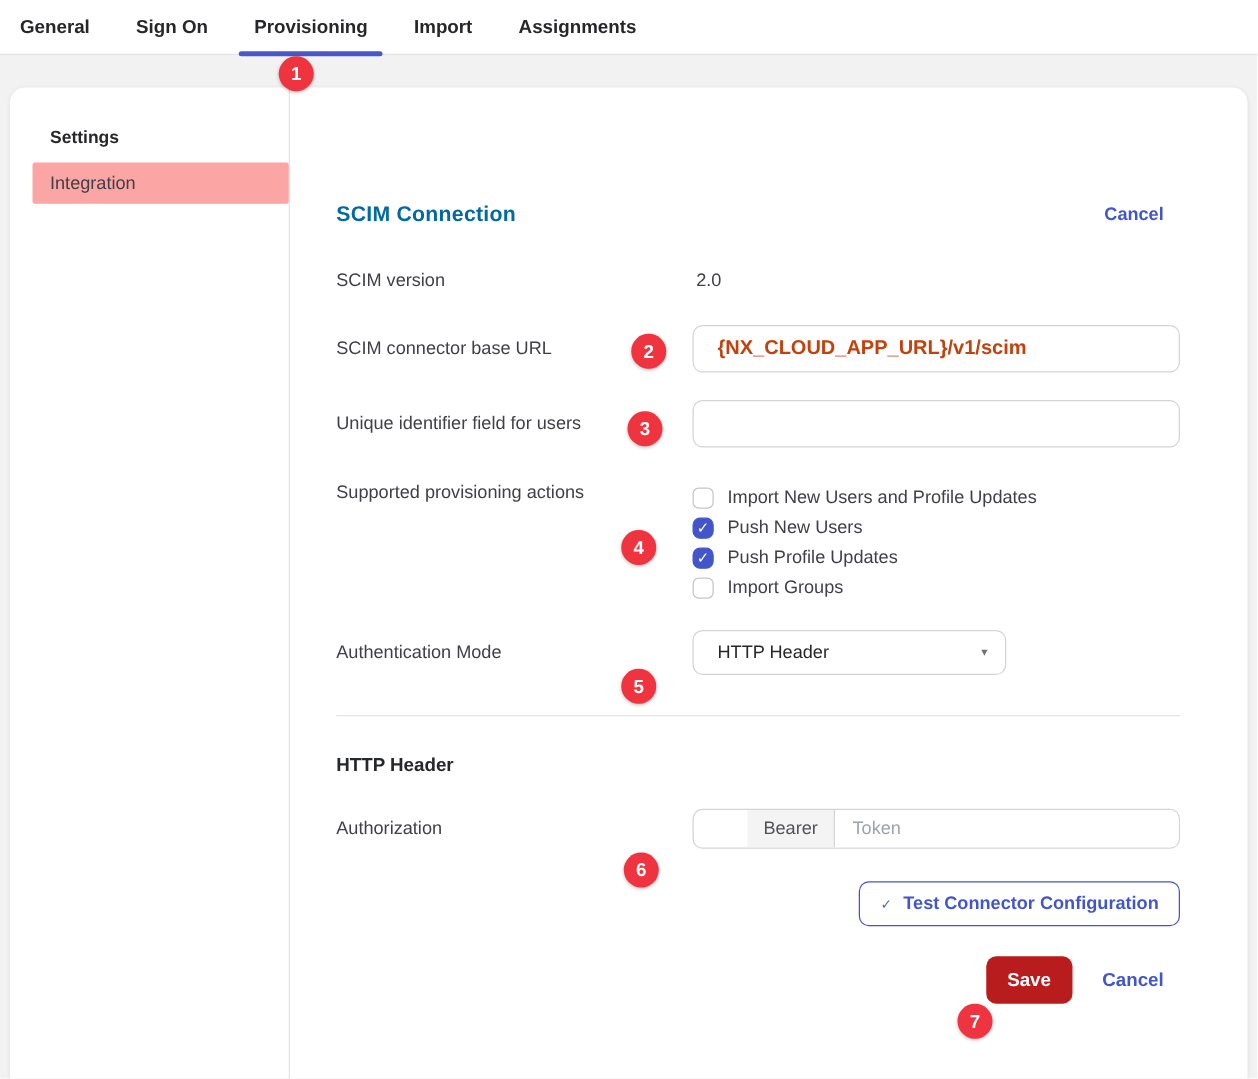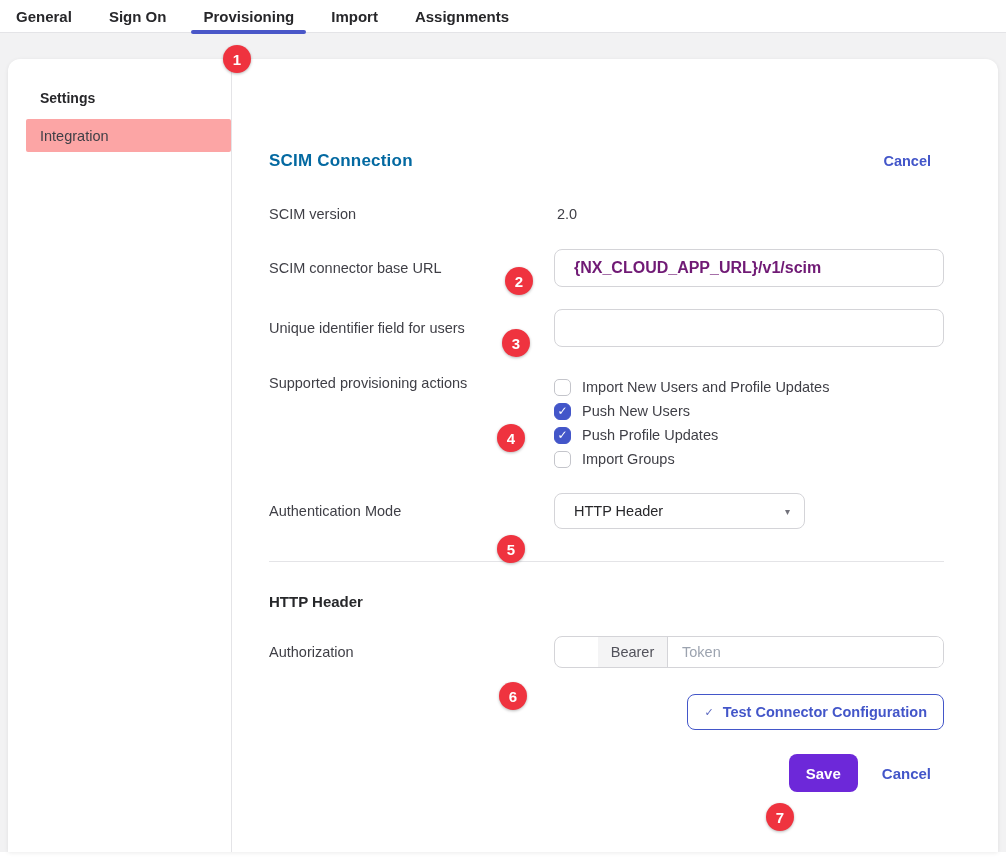--- a/index.html
+++ b/index.html
@@ -7,21 +7,21 @@
     margin: 0; padding: 0;
     width: 1006px; height: 863px;
     overflow: hidden;
     font-family: "Liberation Sans", "DejaVu Sans", sans-serif;
     background: #ffffff;
   }
   body { position: relative; }
 
   
   .tabbar {
-    height: 33px;
+    height: 44px;
     background: #ffffff;
     border-bottom: 1px solid #e4e4e7;
     display: flex;
     align-items: center;
     padding-left: 16px;
     gap: 37px;
     position: relative;
     z-index: 2;
   }
   .tab {
@@ -129,21 +129,21 @@
     height: 38px;
     border: 1px solid #d4d4d8;
     border-radius: 8px;
     padding: 0 14px 0 19px;
     font-size: 16px;
     font-family: "Liberation Sans", "DejaVu Sans", sans-serif;
     color: #27272a;
     outline: none;
     background: #fff;
   }
-  .url-input { color: #701a75; font-weight: 700; }
+  .url-input { color: #c2410c; font-weight: 700; }
 
   .row-uid { margin-top: 22px; align-items: center; }
 
   .row-actions { margin-top: 28px; }
   .checkbox-row {
     display: flex;
     align-items: center;
     height: 24px;
     cursor: pointer;
   }
@@ -258,21 +258,21 @@
 
   .save-row {
     margin-top: 24px;
     display: flex;
     justify-content: flex-end;
     align-items: center;
   }
   .save-btn {
     height: 38px;
     padding: 0 17px;
-    background: #6d28d9;
+    background: #b91c1c;
     color: #ffffff;
     font-weight: 700;
     font-size: 15px;
     font-family: inherit;
     border: none;
     border-radius: 8px;
     cursor: pointer;
   }
   .cancel-btn {
     margin: 0 13px 0 24px;

